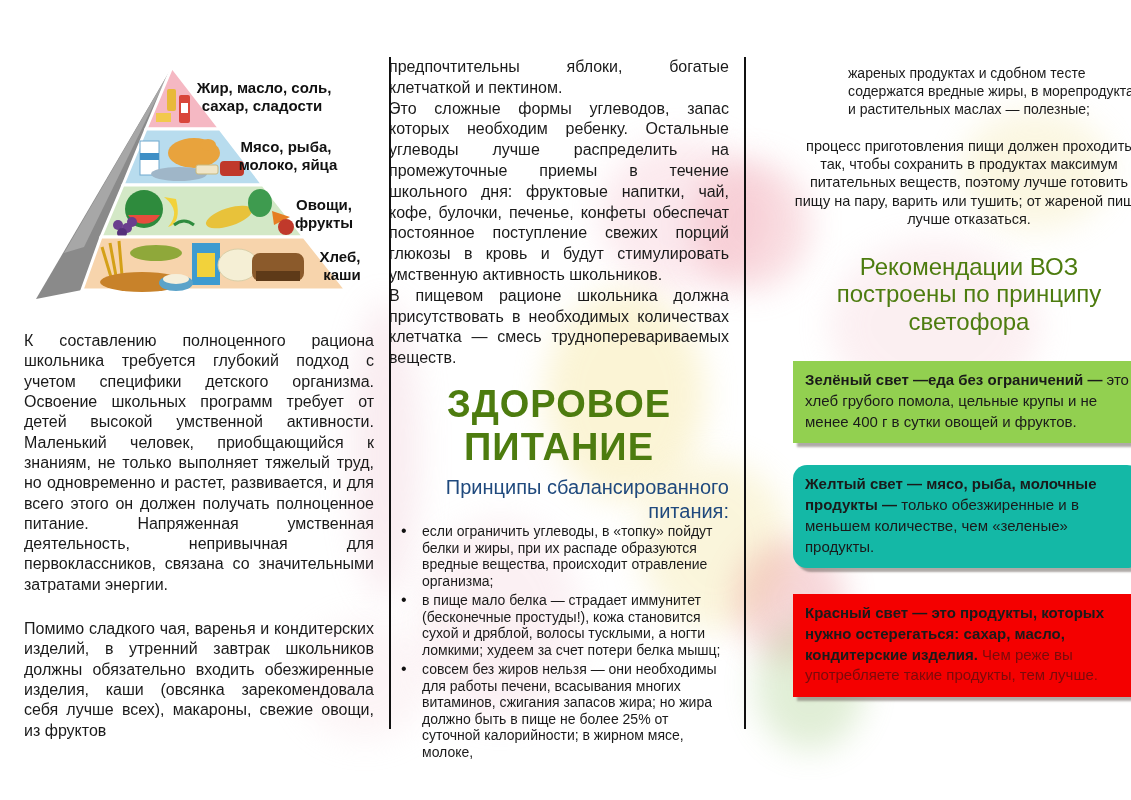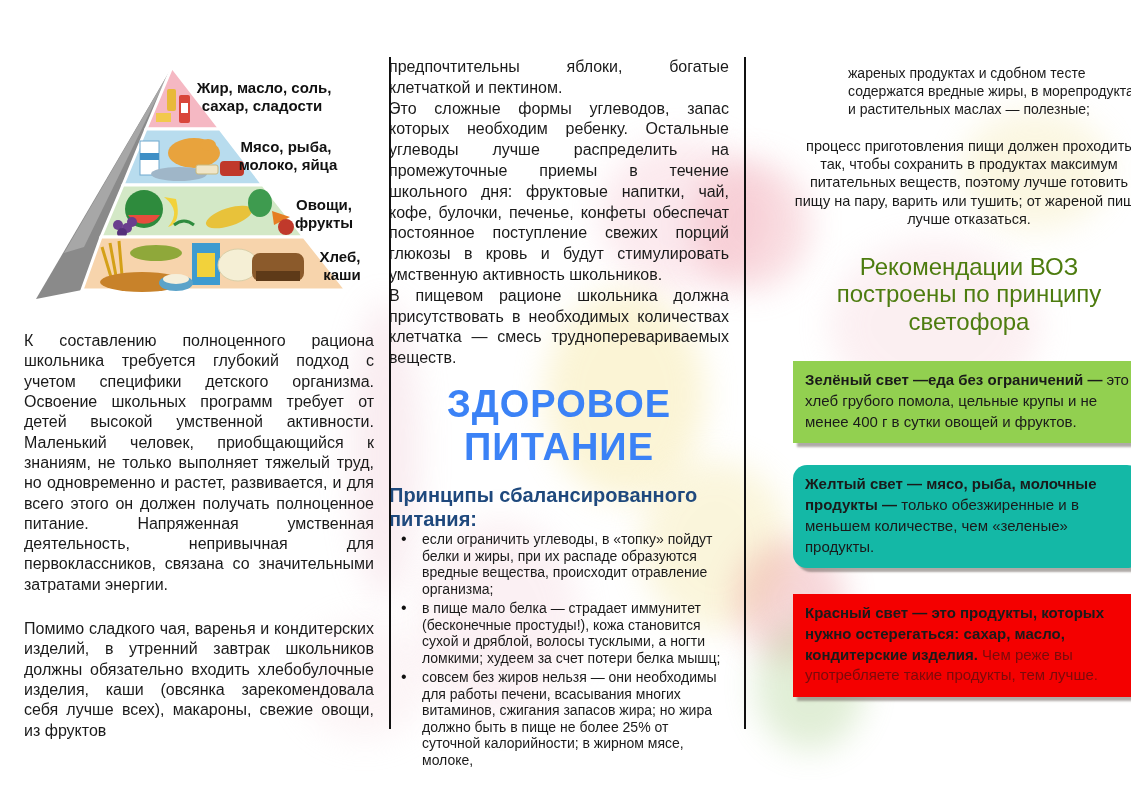--- a/index.html
+++ b/index.html
@@ -25,25 +25,25 @@
   .col-left .p1 { margin-top: 22px; }
   .col-left .p2 { margin-top: 24px; }
   .pyr-label { font: bold 15px "Liberation Sans", sans-serif; fill: #111; }
 
   
   .col-mid { left: 389px; width: 340px; }
   .col-mid .body-text { font-size: 16px; line-height: 1.3; }
   .main-title {
     margin-top: 14px; text-align: center;
     font-size: 38px; font-weight: bold; letter-spacing: 1px;
-    color: #3b82f6; line-height: 1.12;
+    color: #4d7c0f; line-height: 1.12;
   }
   .sub-title {
-    margin-top: 16px; text-align: left;
-    font-size: 20px; font-weight: bold; color: #1F497D; line-height: 1.18;
+    margin-top: 8px; text-align: right;
+    font-size: 20px; font-weight: normal; color: #1F497D; line-height: 1.18;
   }
   .principles { list-style: none; }
   .principles li {
     position: relative; padding-left: 33px; margin-bottom: 3px;
     font-size: 14px; line-height: 1.18; text-align: left;
   }
   .principles li::before {
     content: "•"; position: absolute; left: 12px; top: -1px; font-size: 16px; color: #111;
   }
 
@@ -144,21 +144,21 @@
       <text class="pyr-label" text-anchor="middle" x="262" y="95">Мясо, рыба,</text>
       <text class="pyr-label" text-anchor="middle" x="264" y="113">молоко, яйца</text>
       <text class="pyr-label" text-anchor="middle" x="300" y="153">Овощи,</text>
       <text class="pyr-label" text-anchor="middle" x="300" y="171">фрукты</text>
       <text class="pyr-label" text-anchor="middle" x="316" y="205">Хлеб,</text>
       <text class="pyr-label" text-anchor="middle" x="318" y="223">каши</text>
     </g>
   </svg>
 
   <p class="body-text p1">К составлению полноценного рациона школьника требуется глубокий подход с учетом специфики детского организма. Освоение школьных программ требует от детей высокой умственной активности. Маленький человек, приобщающийся к знаниям, не только выполняет тяжелый труд, но одновременно и растет, развивается, и для всего этого он должен получать полноценное питание. Напряженная умственная деятельность, непривычная для первоклассников, связана со значительными затратами энергии.</p>
-  <p class="body-text p2">Помимо сладкого чая, варенья и кондитерских изделий, в утренний завтрак школьников должны обязательно входить хлебобулочные изделия, каши (овсянка зарекомендовала себя лучше всех), макароны, свежие овощи, из фруктов</p>
+  <p class="body-text p2">Помимо сладкого чая, варенья и кондитерских изделий, в утренний завтрак школьников должны обязательно входить обезжиренные изделия, каши (овсянка зарекомендовала себя лучше всех), макароны, свежие овощи, из фруктов</p>
 </div>
 
 <div class="col col-mid">
   <p class="body-text">предпочтительны яблоки, богатые клетчаткой и пектином.</p>
   <p class="body-text">Это сложные формы углеводов, запас которых необходим ребенку. Остальные углеводы лучше распределить на промежуточные приемы в течение школьного дня: фруктовые напитки, чай, кофе, булочки, печенье, конфеты обеспечат постоянное поступление свежих порций глюкозы в кровь и будут стимулировать умственную активность школьников.</p>
   <p class="body-text">В пищевом рационе школьника должна присутствовать в необходимых количествах клетчатка — смесь трудноперевариваемых веществ.</p>
 
   <div class="main-title">
     <div>ЗДОРОВОЕ</div>
     <div>ПИТАНИЕ</div>

